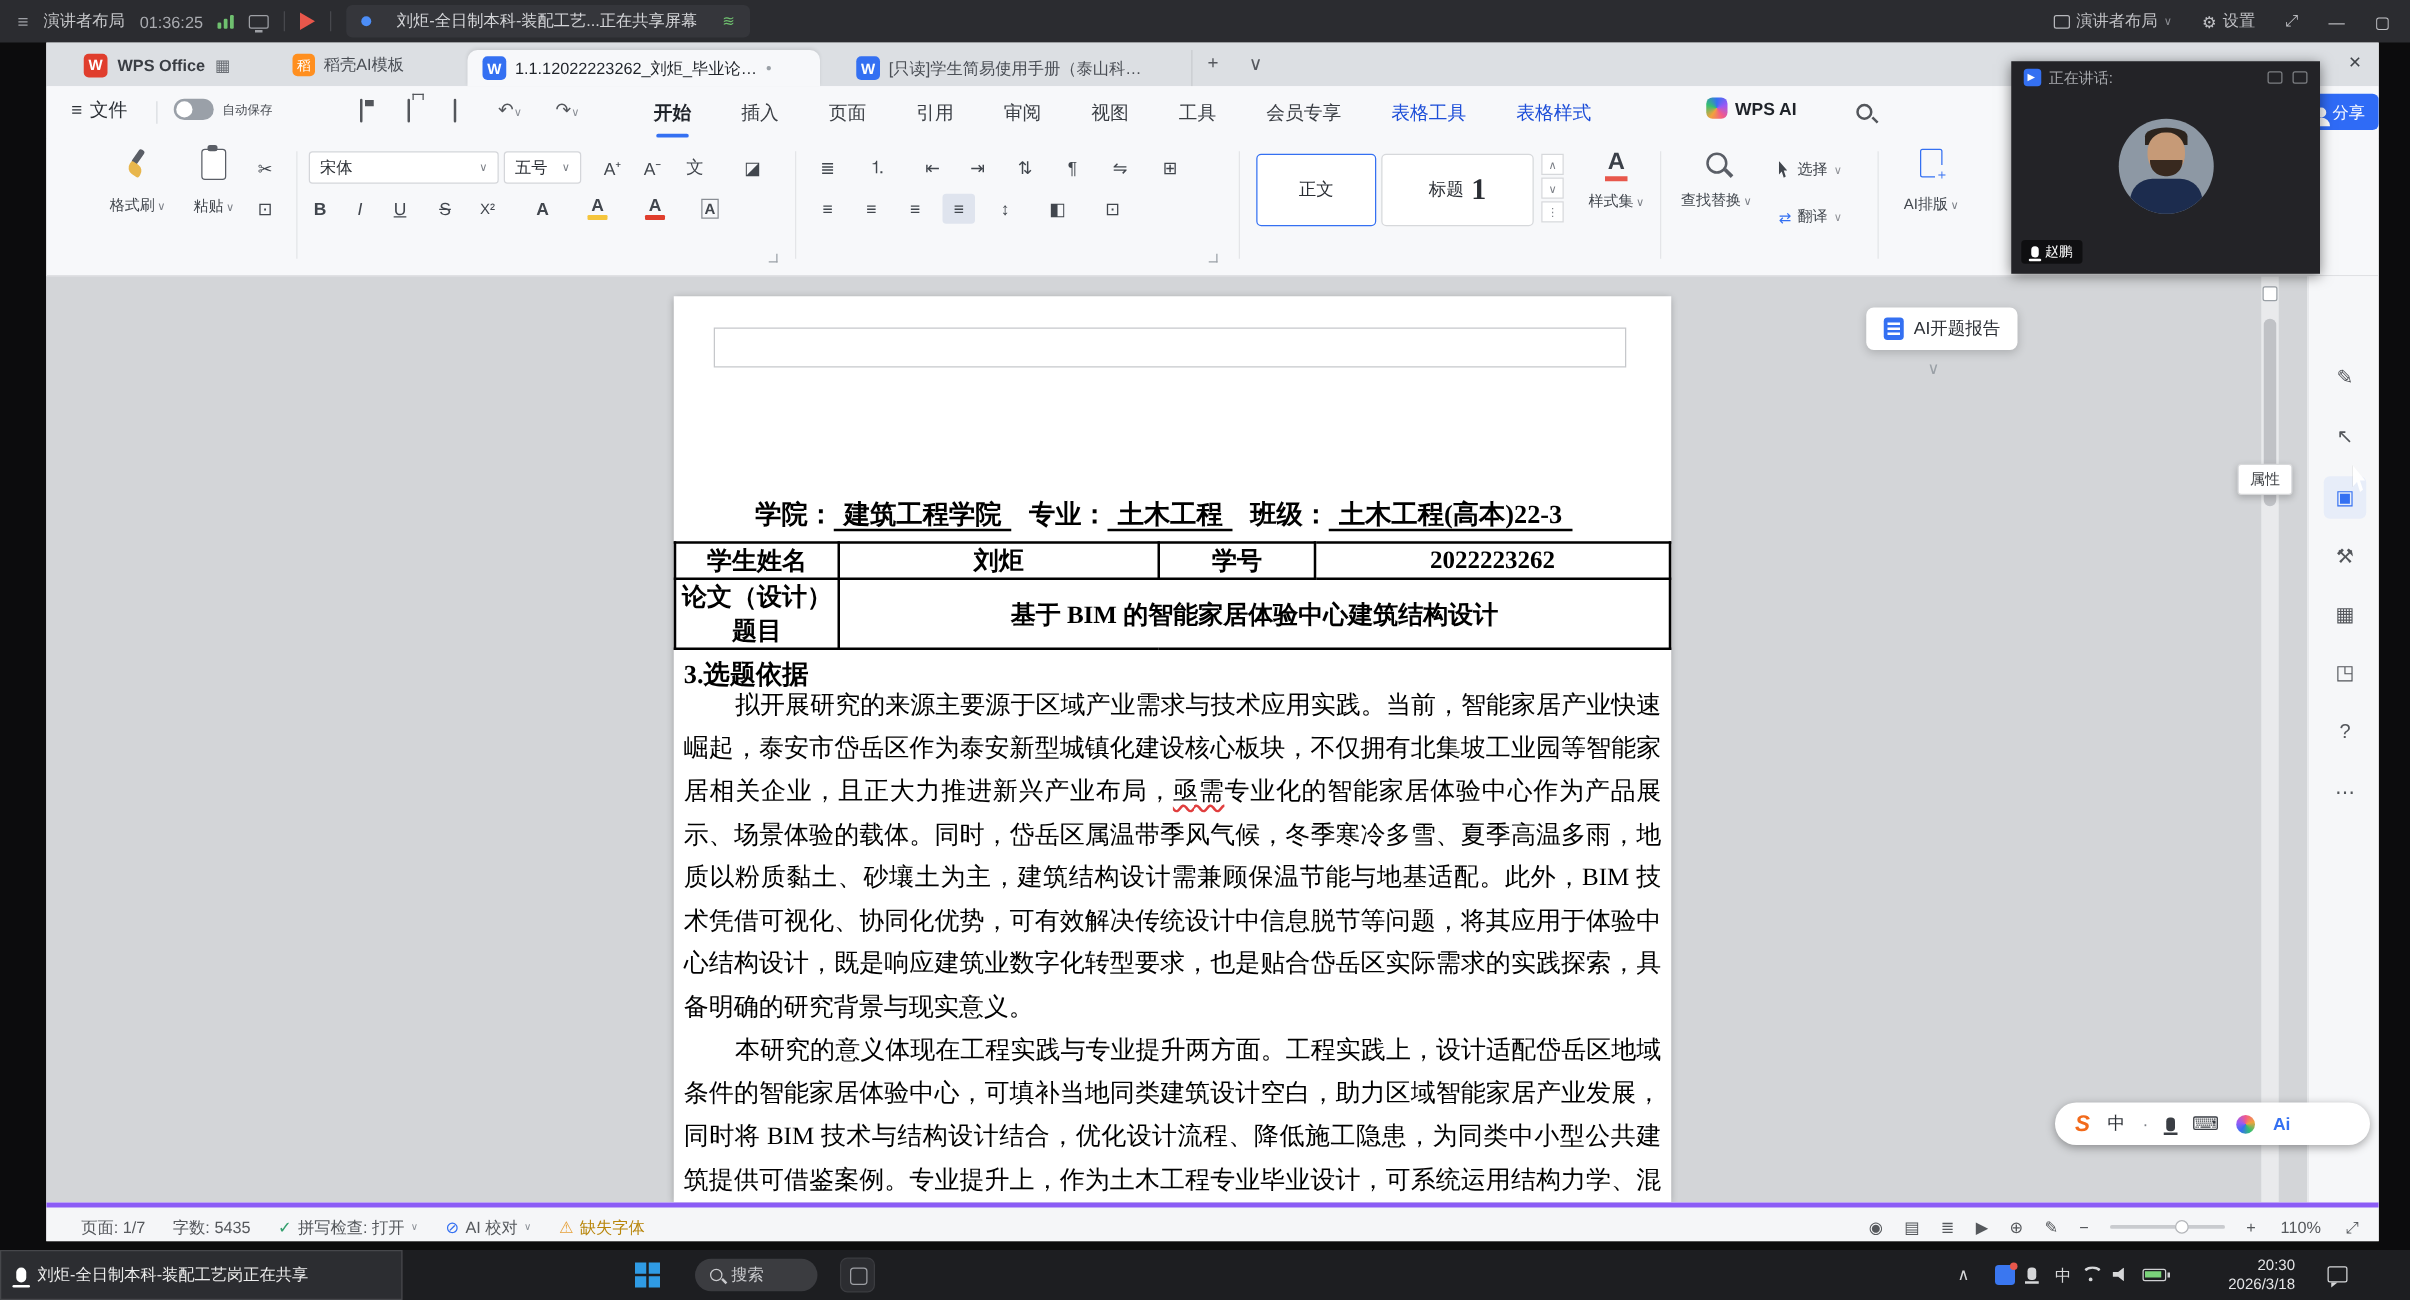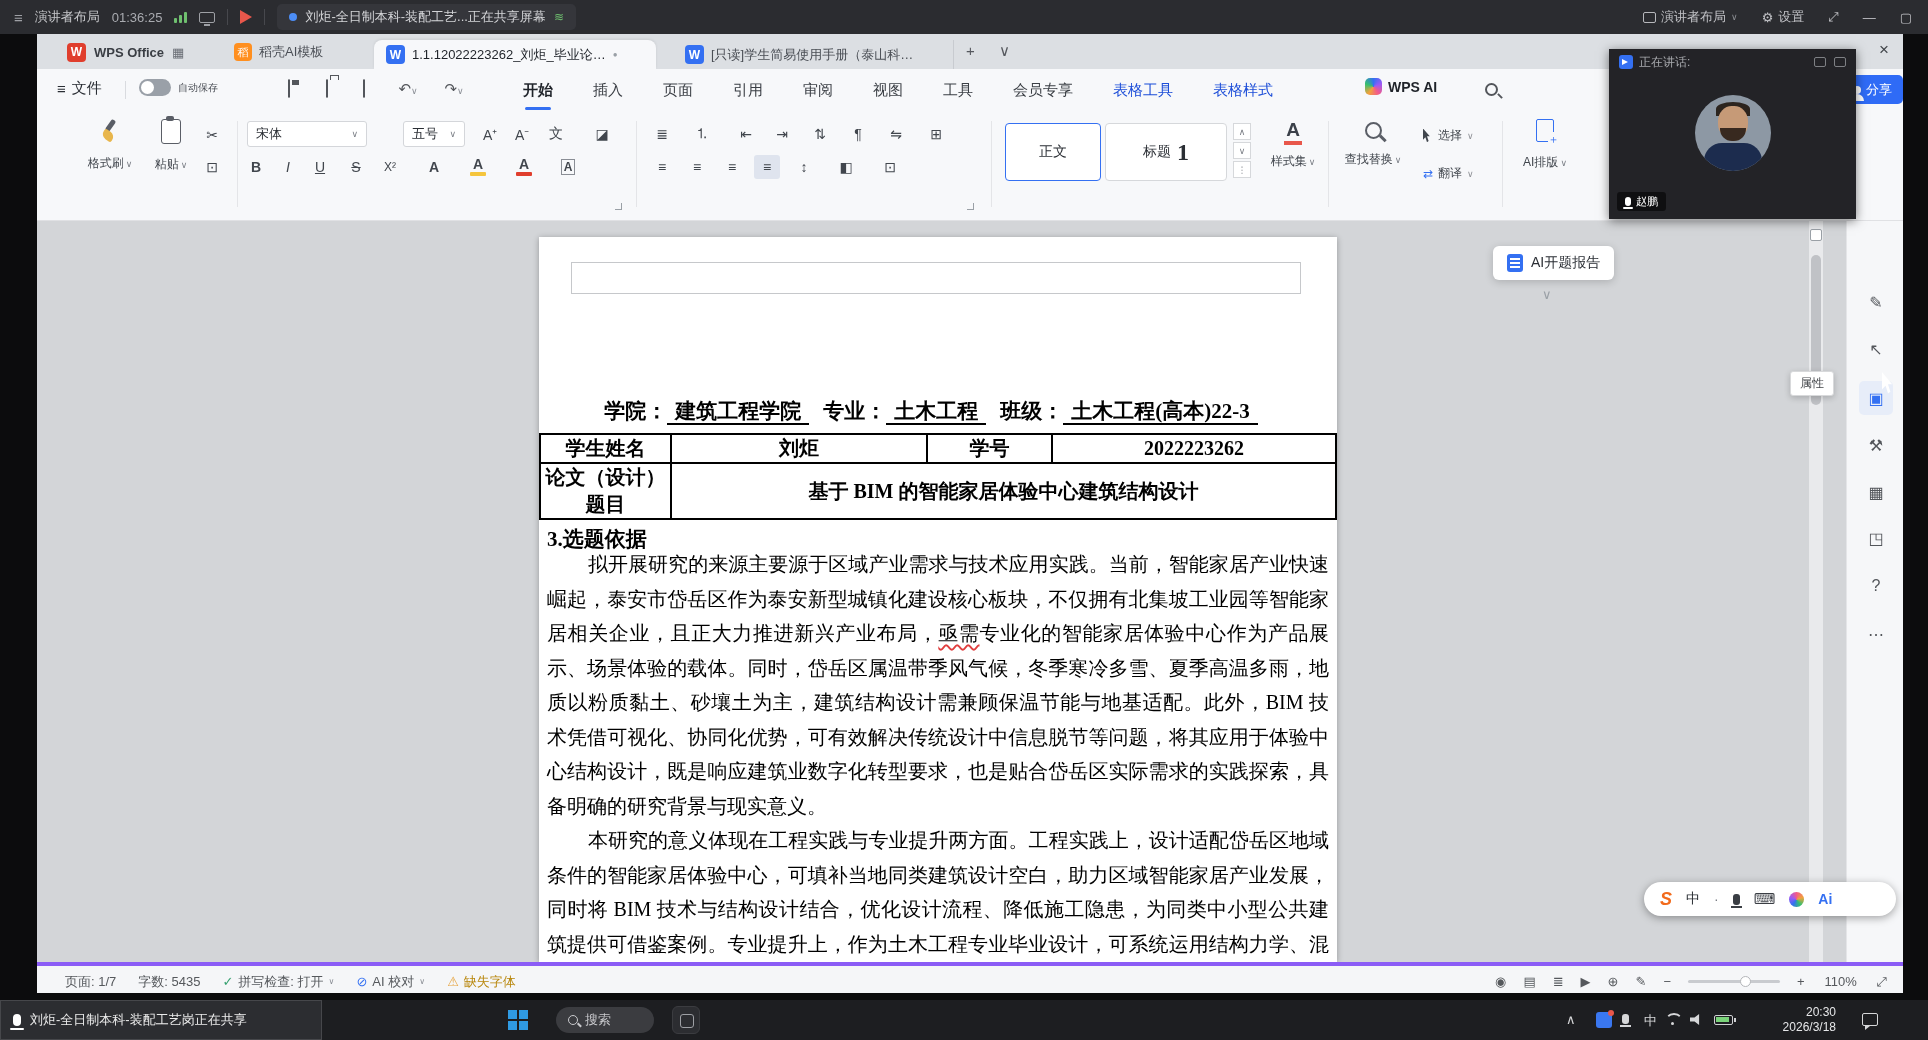--- a/index.html
+++ b/index.html
@@ -16,21 +16,21 @@
   .mb-right{padding-right:10px;}
   .mb-ic{color:#9ea0a5;font-size:15px;}
   .mb-timer{color:#a9abb0;}
   .sig{display:inline-flex;align-items:flex-end;gap:2px;height:12px;}
   .sig i{width:3px;background:#6fc06f;border-radius:1px;}
   .sig i:nth-child(1){height:5px}.sig i:nth-child(2){height:8px}.sig i:nth-child(3){height:11px}
   .mon{width:16px;height:11px;border:1.5px solid #9ea0a5;border-radius:2px;position:relative;}
   .mon::after{content:"";position:absolute;left:4px;bottom:-4px;width:6px;height:2px;background:#9ea0a5;}
   .mb-sep{width:1px;height:16px;background:#47484d;}
   .flag{width:0;height:0;border-left:12px solid #e8574b;border-top:7px solid transparent;border-bottom:7px solid transparent;position:relative;}
-  .share-tab{display:flex;align-items:center;gap:8px;background:#35363b;border-radius:5px;height:26px;padding:0 12px;color:#d4d5d8;}
+  .share-tab{display:flex;align-items:center;gap:20px;background:#35363b;border-radius:5px;height:26px;padding:0 12px;color:#d4d5d8;}
   .dot-blue{width:8px;height:8px;border-radius:50%;background:#4c8df6;}
   .wave{color:#6fc06f;font-size:12px;}
   .mb-btn{display:inline-flex;align-items:center;gap:5px;color:#c0c1c5;padding:4px 6px;cursor:default;}
   .lay-ic{width:13px;height:11px;border:1.5px solid #b7b8bc;border-radius:2px;display:inline-block;}
   .small-chev{font-size:9px;color:#8e9095;}
 
   
   .wps-window{position:absolute;top:34px;left:37px;width:1866px;height:959px;background:#f7f8fa;overflow:hidden;}
 
   
@@ -337,21 +337,21 @@
         <span class="rb-lbl"><span>格式刷</span><i class="chev">∨</i></span>
       </div>
       <div class="rb-big" style="left:106px;">
         <i class="ic-clip"></i>
         <span class="rb-lbl"><span>粘贴</span><i class="chev">∨</i></span>
       </div>
       <span class="rb-sm" style="left:162px;top:12px;">✂</span>
       <span class="rb-sm" style="left:162px;top:44px;">⊡</span>
       <span class="vdiv" style="left:200px;"></span>
 
-      <span class="combo" style="left:210px;top:10px;width:120px;">
+      <span class="combo" style="left:210px;top:10px;width:152px;">
         <span>宋体</span>
           <i class="chev">∨</i>
       </span>
       <span class="combo" style="left:366px;top:10px;width:62px;">
         <span>五号</span>
           <i class="chev">∨</i>
       </span>
       <span class="rb-sm" style="left:440px;top:11px;">A⁺</span>
       <span class="rb-sm" style="left:472px;top:11px;">A⁻</span>
       <span class="rb-sm" style="left:506px;top:11px;">文</span>

